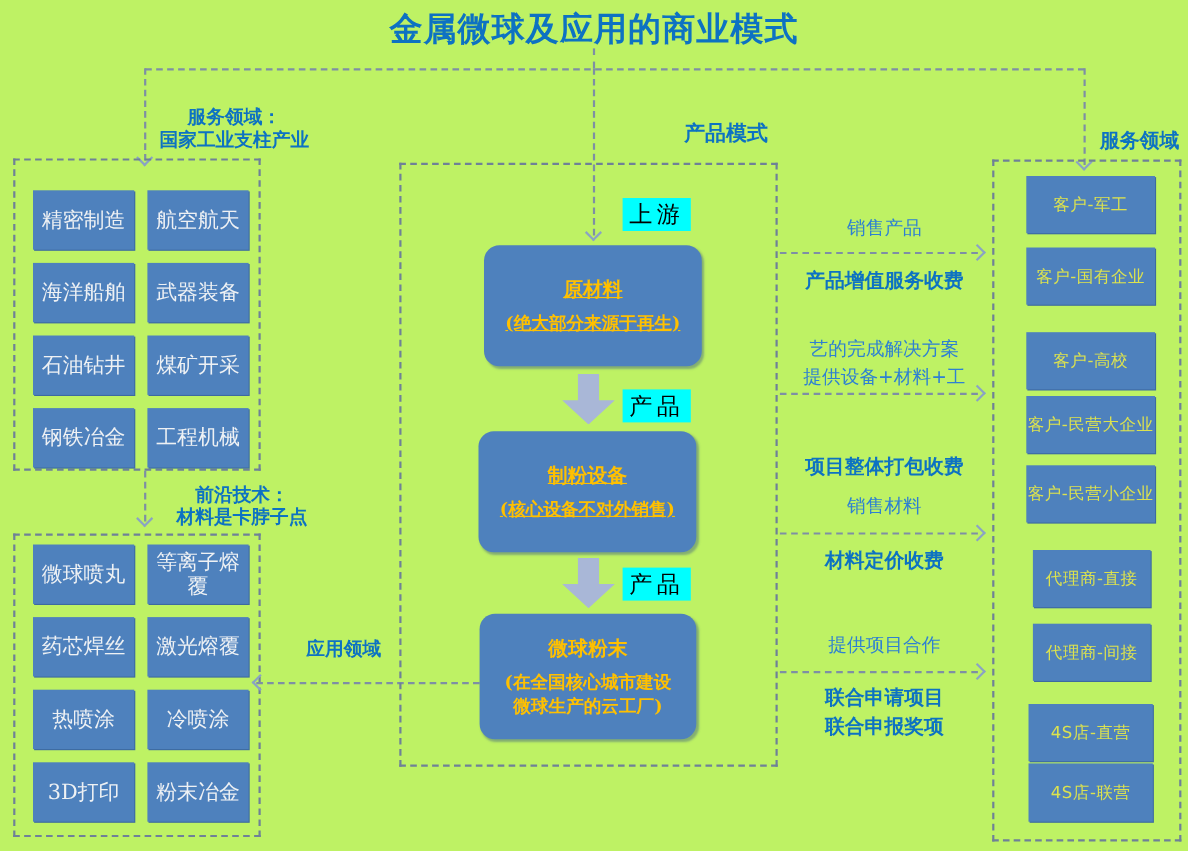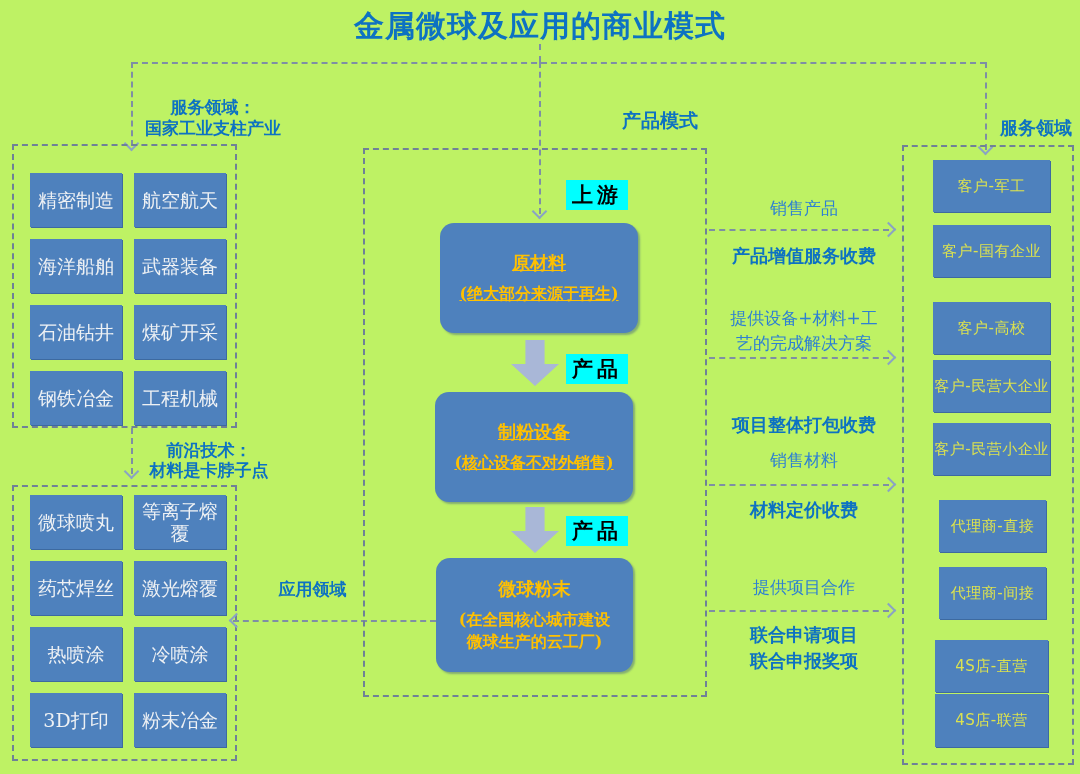--- a/index.html
+++ b/index.html
@@ -33,21 +33,21 @@
     font-size:19px;line-height:22px;padding:2px;}
   .right-node{position:absolute;font-size:15px;color:var(--node-text-yellow);letter-spacing:0.5px;}
 
   .round-node{position:absolute;background:var(--node-blue);border-radius:14px;
     display:flex;flex-direction:column;align-items:center;justify-content:center;
     font-family:"DejaVu Serif","Liberation Serif",serif;color:var(--node-text-gold);
     font-weight:bold;text-align:center;box-shadow:2px 2px 2px rgba(60,90,130,.45);}
   .round-node .n-title{font-size:18px;margin-bottom:8px;}
   .round-node .n-sub{font-size:16px;line-height:22px;}
 
-  .tag{position:absolute;background:var(--highlight-cyan);color:#000;font-weight:bold;
+  .tag{position:absolute;background:var(--highlight-cyan);color:#000;font-weight:normal;
     font-family:"DejaVu Serif","Liberation Serif",serif;font-size:21px;text-align:center;
     padding:1px 6px;letter-spacing:4px;}
 
   .block-arrow{position:absolute;width:48px;height:46px;background:var(--block-arrow);
     clip-path:polygon(30% 0,70% 0,70% 52%,100% 52%,50% 100%,0 52%,30% 52%);}
 
   .offer-text{position:absolute;left:709px;width:190px;text-align:center;
     color:var(--text-blue);font-size:17px;line-height:25px;}
   .fee-text{position:absolute;left:705px;width:198px;text-align:center;
     color:var(--label-blue);font-size:18px;font-weight:bold;line-height:26px;}
@@ -79,21 +79,21 @@
     <div class="node left-node">海洋船舶</div>
     <div class="node left-node">武器装备</div>
     <div class="node left-node">石油钻井</div>
     <div class="node left-node">煤矿开采</div>
     <div class="node left-node">钢铁冶金</div>
     <div class="node left-node">工程机械</div>
   </div>
 
   <div class="vline" style="left:131px;top:428px;height:46px;"></div>
   <div class="chev chev-down" style="left:126px;top:466px;"></div>
-  <div class="blue-label" style="left:134px;top:440px;width:150px;font-size:17px;line-height:20px;">
+  <div class="blue-label" style="left:145px;top:440px;width:150px;font-size:17px;line-height:20px;">
     <div>前沿技术：</div>
     <div>材料是卡脖子点</div>
   </div>
 
   <div class="dashed-box" style="left:12px;top:485px;width:225px;height:276px;"></div>
   <div class="grid2x4" style="left:30px;top:495px;">
     <div class="node left-node">微球喷丸</div>
     <div class="node left-node">等离子熔覆</div>
     <div class="node left-node">药芯焊丝</div>
     <div class="node left-node">激光熔覆</div>
@@ -132,22 +132,22 @@
       <div>微球生产的云工厂)</div>
     </div>
   </div>
 
   <div class="offer-text" style="top:196px;">销售产品</div>
   <div class="hline" style="left:709px;top:229px;width:180px;"></div>
   <div class="chev chev-right" style="left:883px;top:224px;"></div>
   <div class="fee-text" style="top:243px;">产品增值服务收费</div>
 
   <div class="offer-text" style="top:306px;">
+    <div>艺的完成解决方案</div>
     <div>提供设备+材料+工</div>
-    <div>艺的完成解决方案</div>
   </div>
   <div class="hline" style="left:709px;top:357px;width:180px;"></div>
   <div class="chev chev-right" style="left:883px;top:352px;"></div>
   <div class="fee-text" style="top:368px;margin-top:44px;">项目整体打包收费</div>
 
   <div class="offer-text" style="top:448px;">销售材料</div>
   <div class="hline" style="left:709px;top:484px;width:180px;"></div>
   <div class="chev chev-right" style="left:883px;top:479px;"></div>
   <div class="fee-text" style="top:497px;">材料定价收费</div>
 

